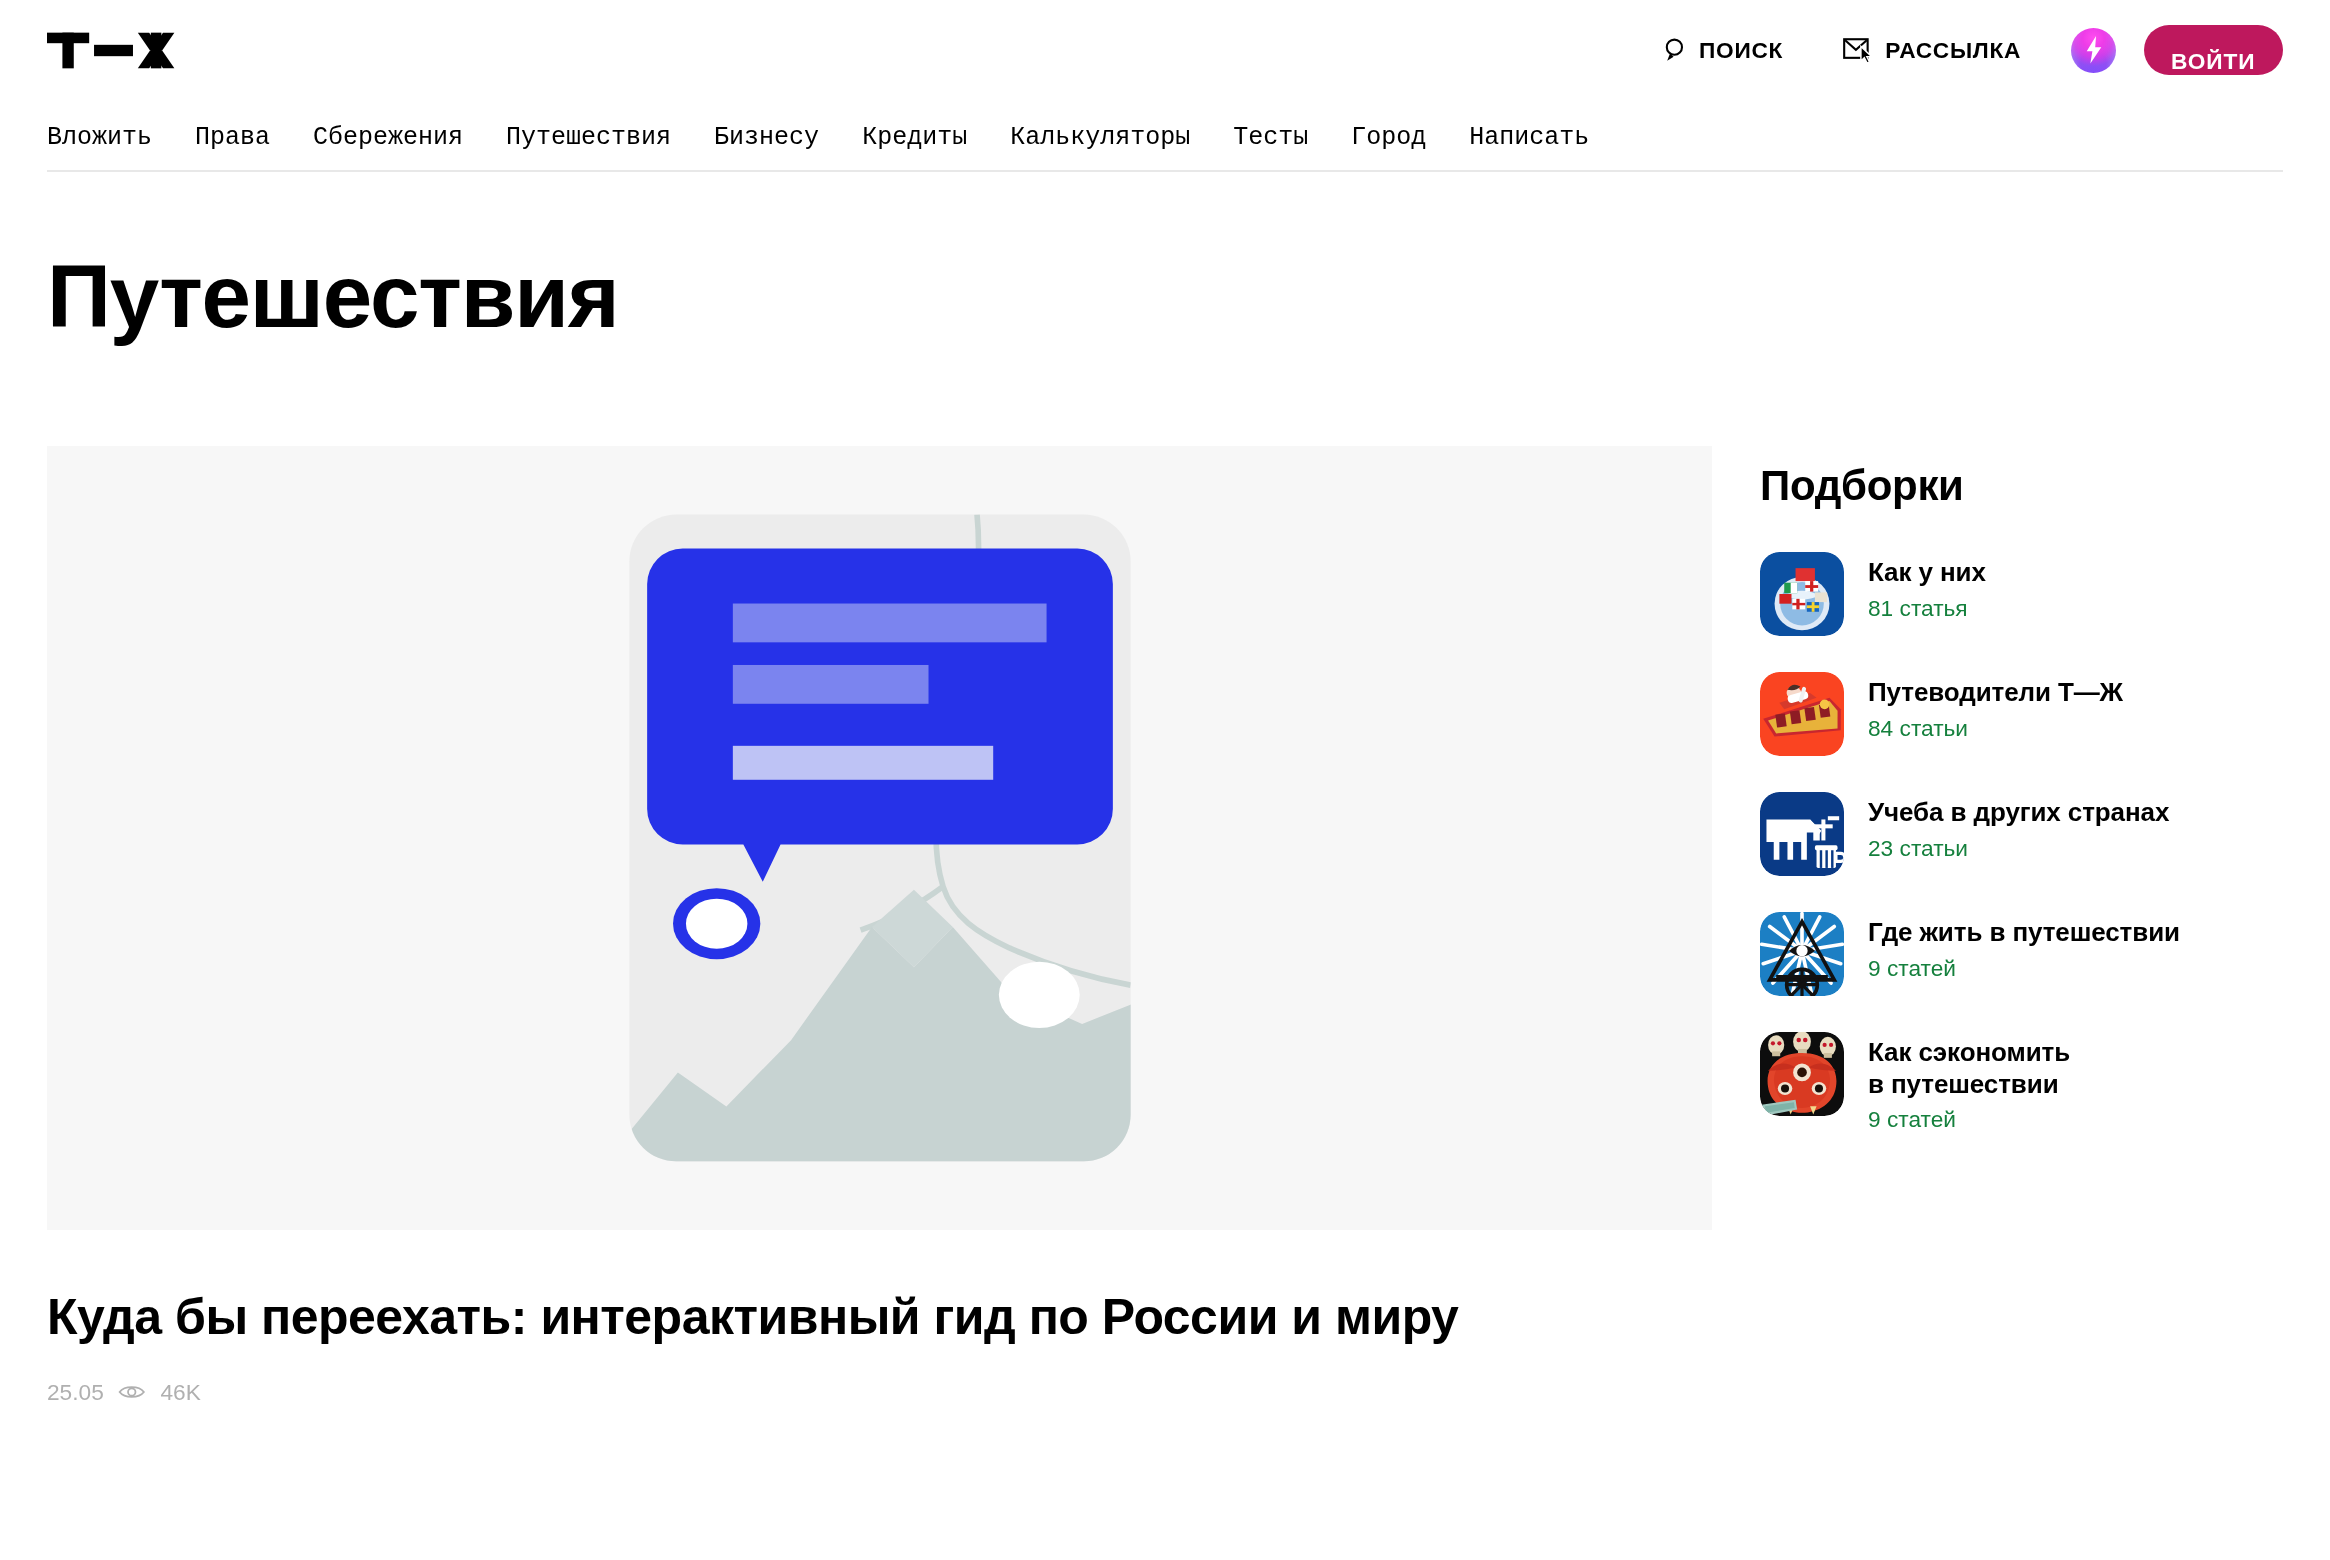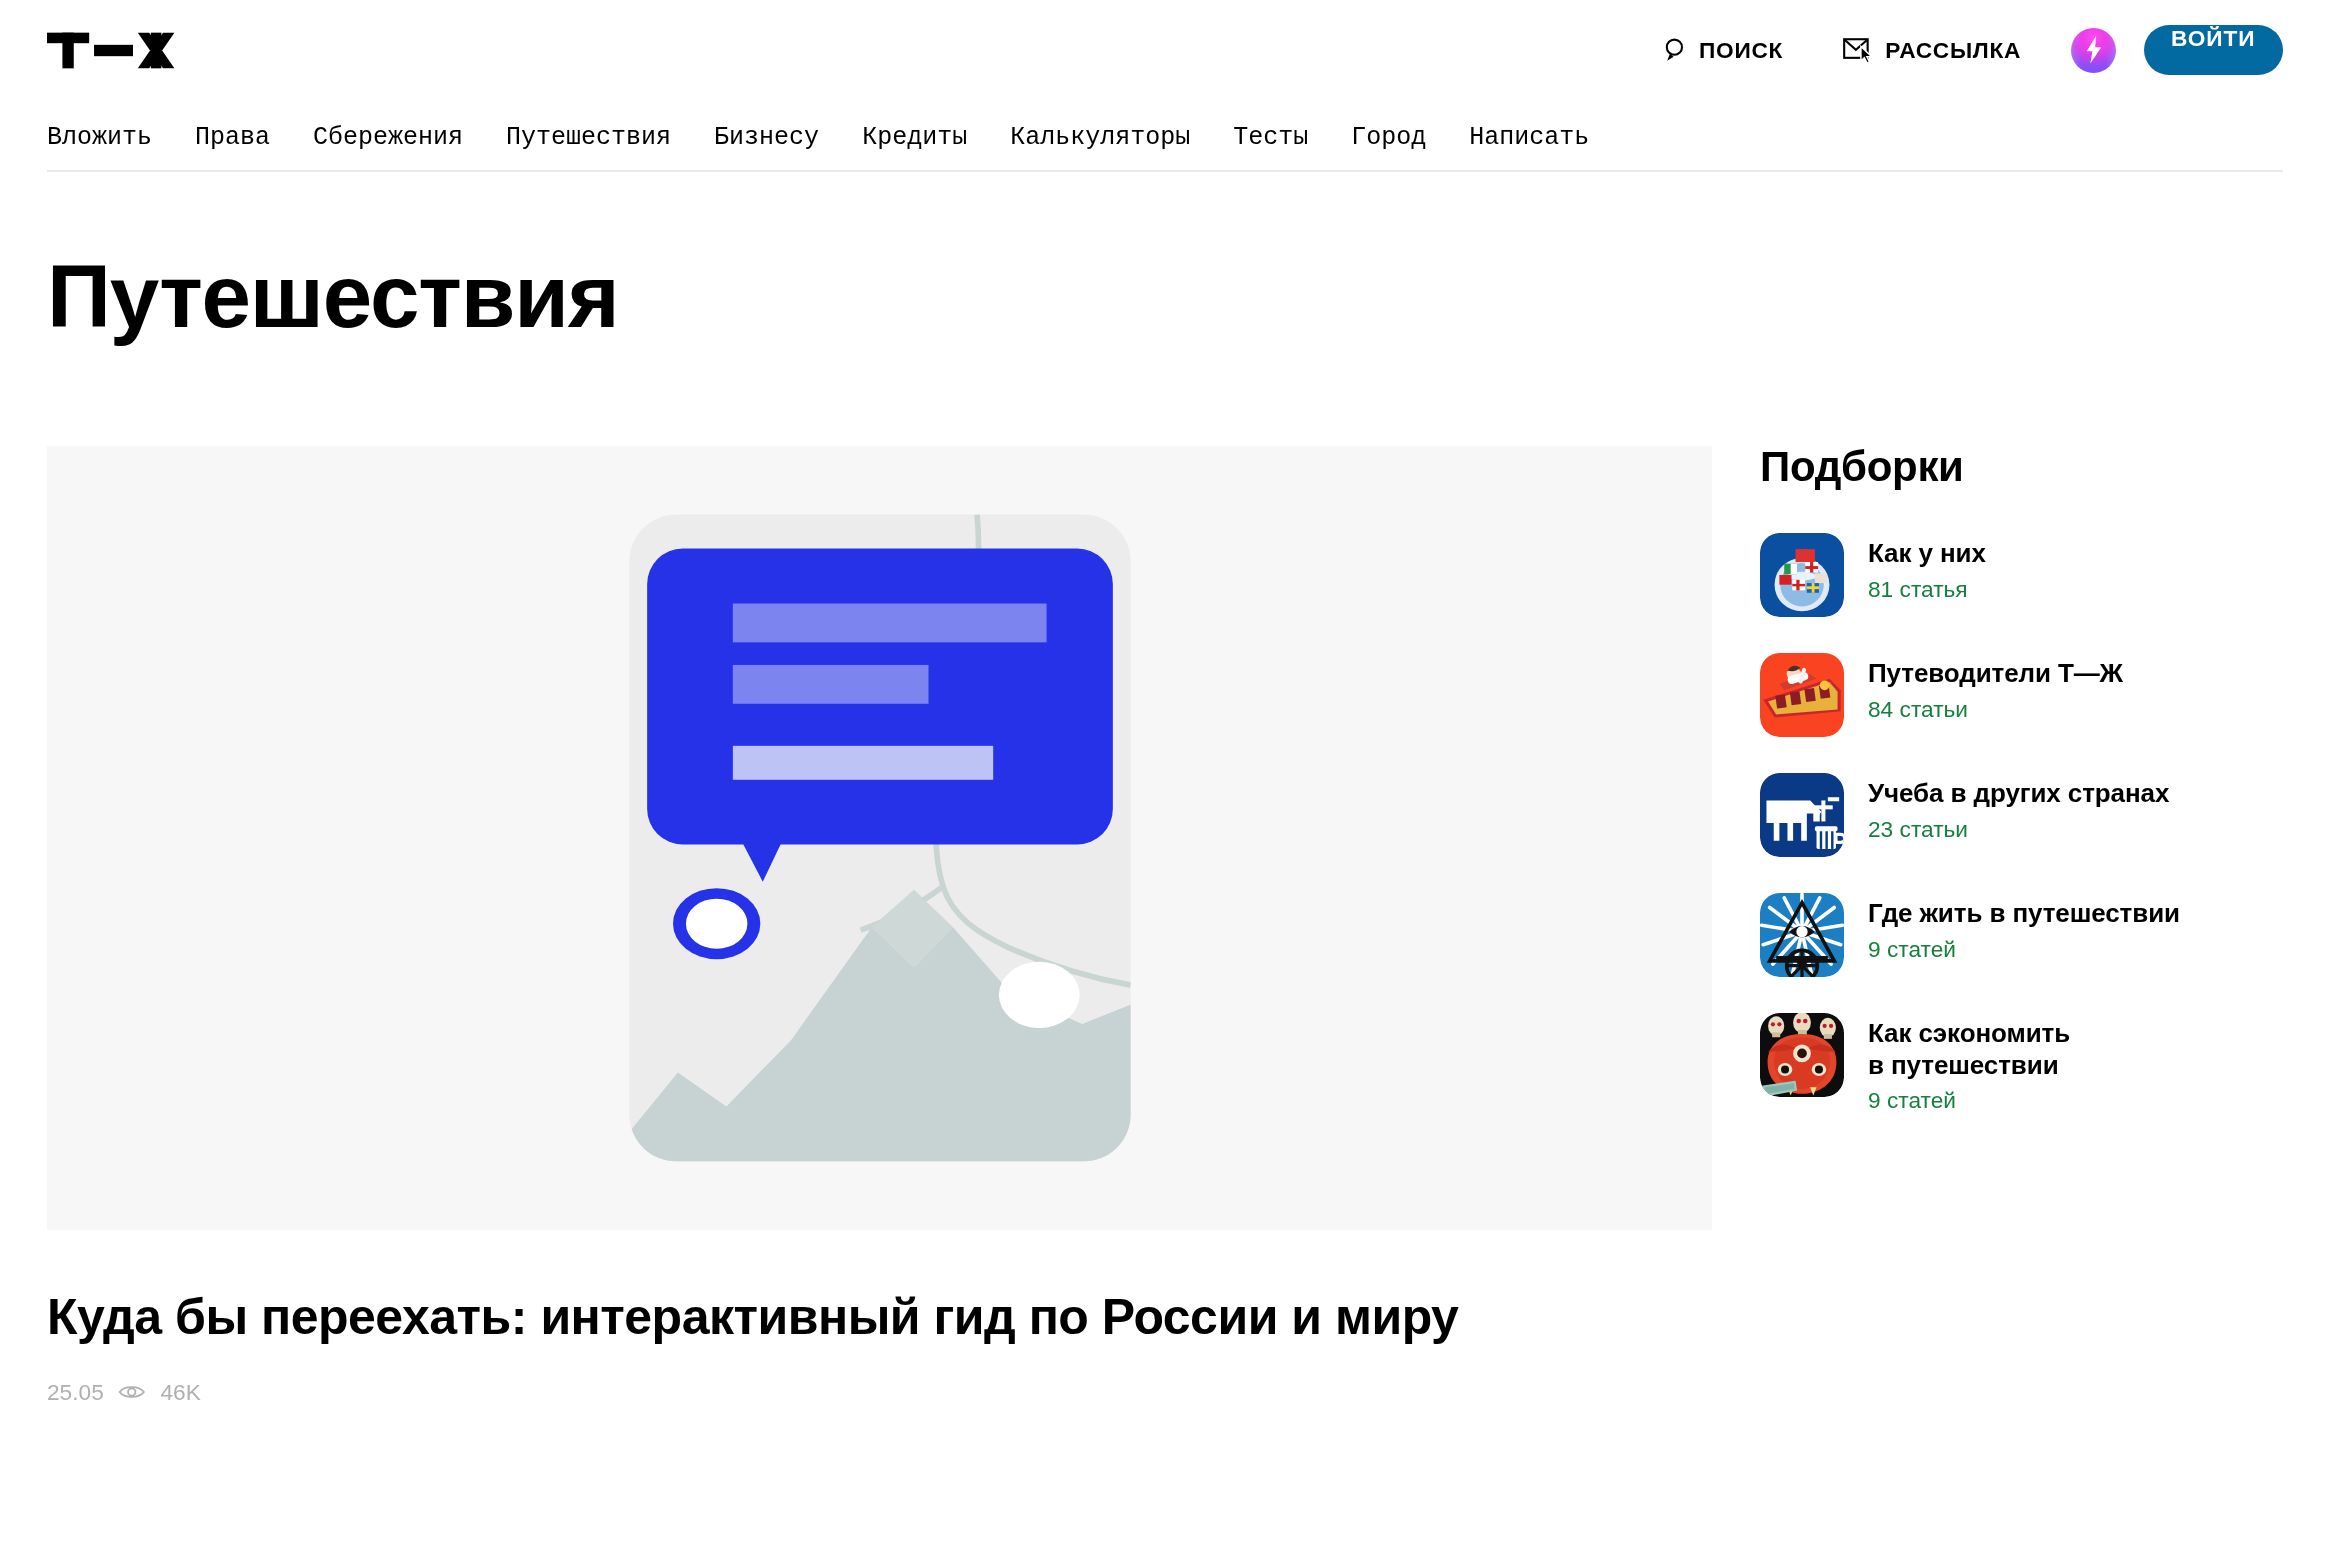--- a/index.html
+++ b/index.html
@@ -86,27 +86,27 @@
     align-items: center;
     justify-content: center;
     cursor: pointer;
     background:
       radial-gradient(circle at 50% 22%, #ff4df0 0%, #ee3ce8 26%, rgba(214,60,233,0.85) 48%, rgba(150,80,240,0.55) 68%, rgba(150,90,245,0.0) 82%),
       radial-gradient(circle at 50% 80%, #7b4dff 0%, #8b4ef7 30%, rgba(130,80,245,0.5) 60%, rgba(130,80,245,0) 80%);
   }
   .bolt-badge svg { display: block; position: relative; z-index: 2; }
 
   .login-btn {
-    background: #0369a1;
+    background: #be185d;
     color: #fff;
     border-radius: 26px;
     height: 50px;
     padding: 0 27.5px;
     display: flex;
-    align-items: flex-start;
+    align-items: flex-end;
     justify-content: center;
     font-size: 22.7px;
     font-weight: 700;
     letter-spacing: 0.9px;
     text-transform: uppercase;
     cursor: pointer;
     white-space: nowrap;
   }
 
   
@@ -215,20 +215,21 @@
     width: 534px;
   }
 
   .sidebar-title {
     font-size: 42px;
     font-weight: 700;
     letter-spacing: -0.3px;
     color: #000;
     line-height: 1;
     margin-bottom: 45px;
+    margin-top: 19px;
   }
 
   .collection {
     display: flex;
     align-items: flex-start;
     gap: 24px;
     margin-bottom: 36px;
     cursor: pointer;
   }
 

